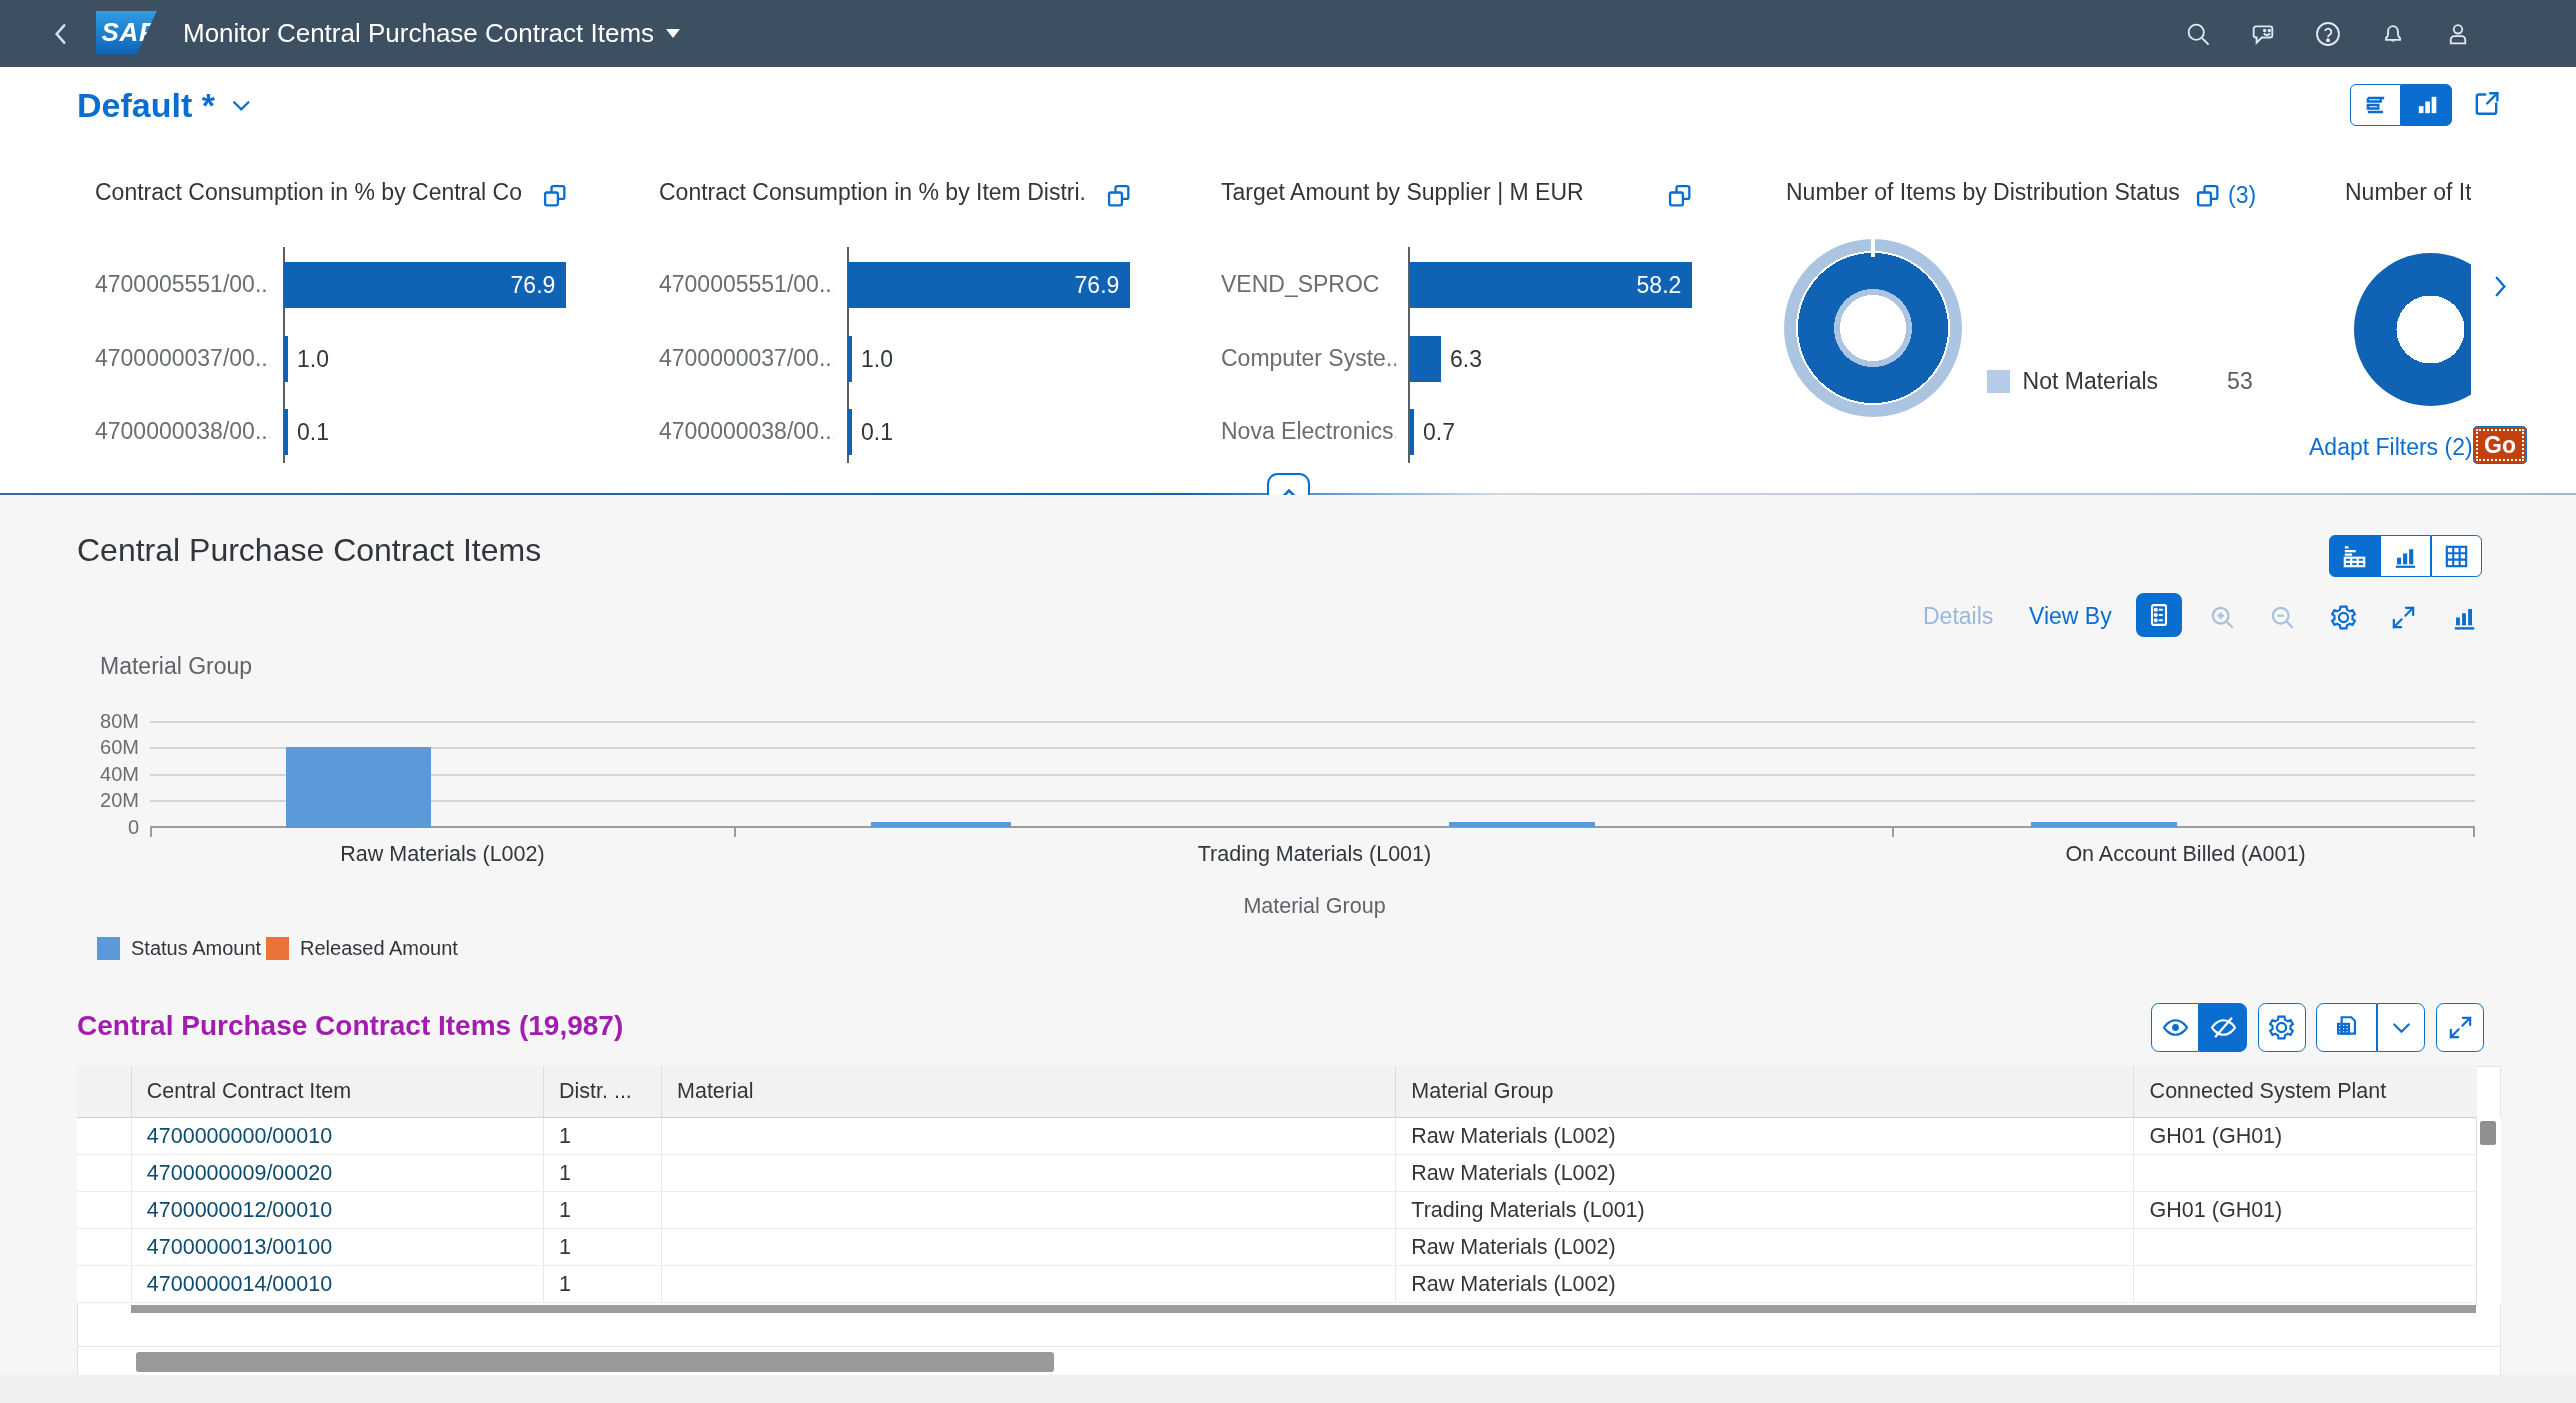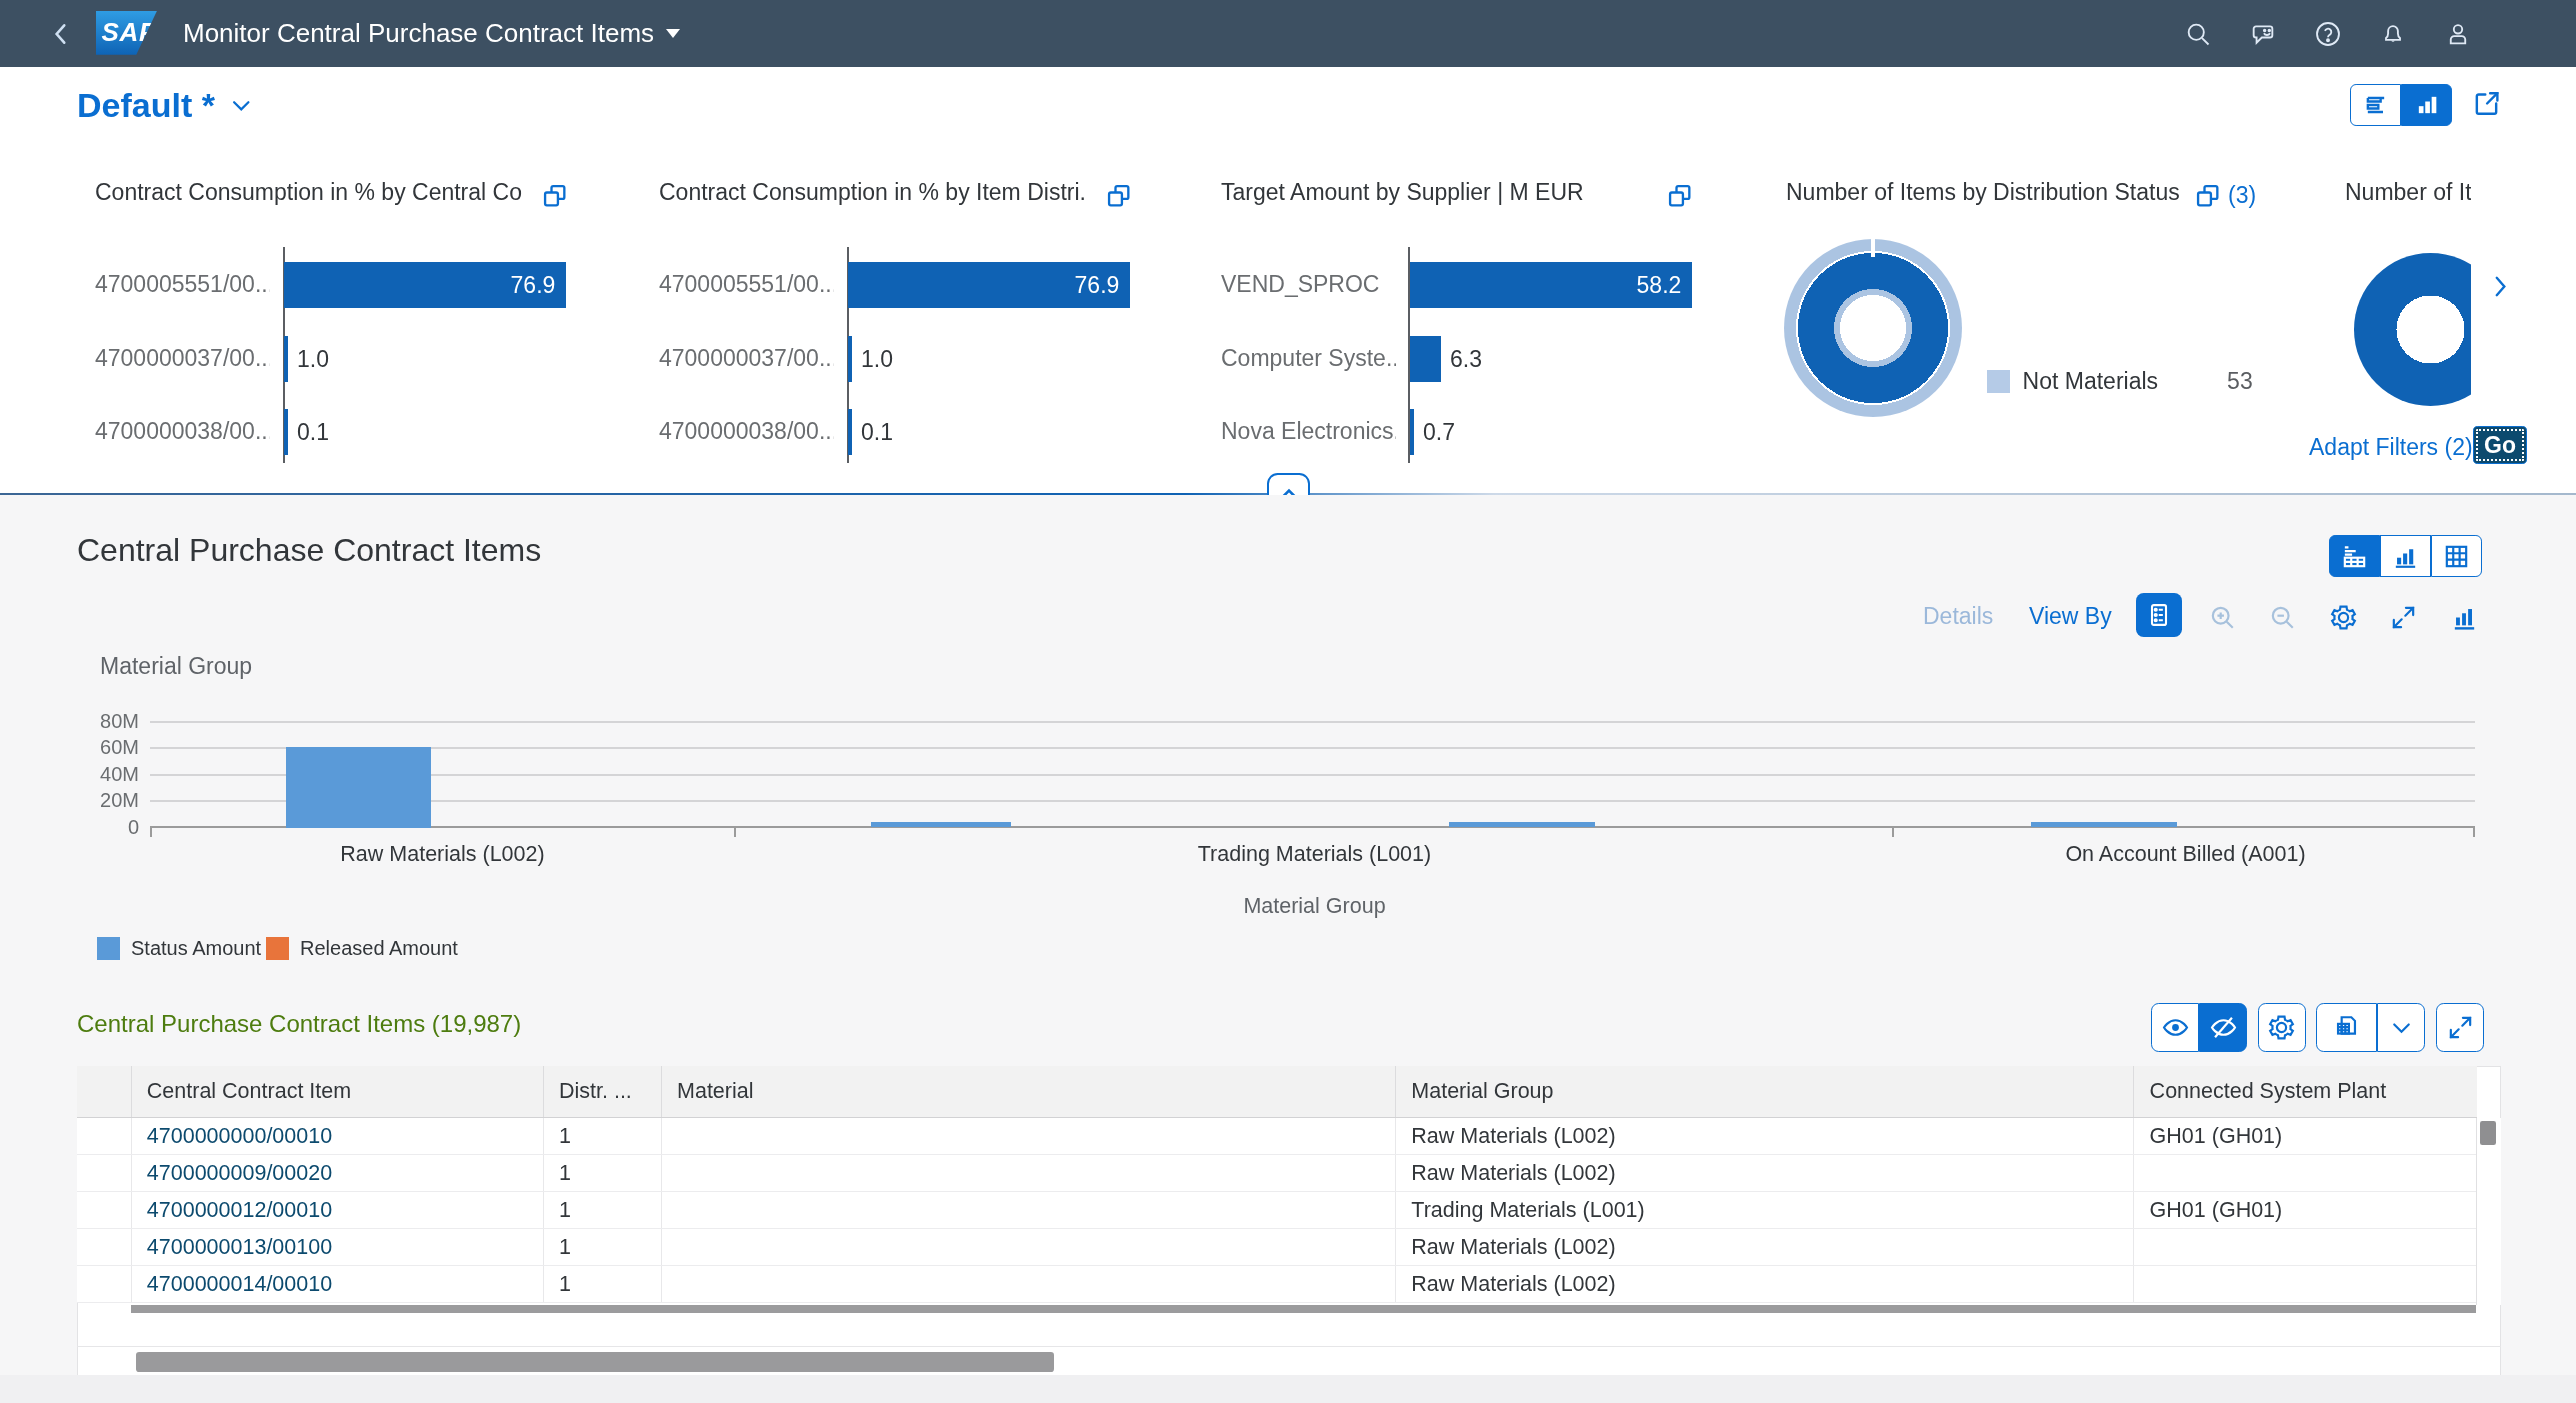--- a/index.html
+++ b/index.html
@@ -52,21 +52,21 @@
   .leg-sq{width:23px;height:23px;margin-left:12.3px;flex:0 0 auto;}
   .leg-row:nth-of-type(3) .leg-sq{box-sizing:border-box;border:2.3px solid #1b66ae;}
   .leg-lbl{margin-left:12.3px;font-size:23px;color:#32363a;flex:1 1 auto;white-space:nowrap;overflow:hidden;}
   .leg-val{margin-right:12.3px;font-size:23px;color:#5a5d61;}
   .leg-row.selected .leg-lbl,.leg-row.selected .leg-val{font-weight:700;color:#1d2228;}
   #kpi5{left:2331px;top:179px;width:140px;height:299px;overflow:hidden;}
   #donut2{position:absolute;left:23px;top:74px;width:153px;height:153px;border-radius:50%;
     background:radial-gradient(circle closest-side,#fff 0 34px,#0f62b4 34px 75px);}
   #carousel-next{left:2487px;top:271px;cursor:pointer;}
   #adapt-filters{left:2309px;top:434px;font-size:23px;color:#0a6ed1;cursor:pointer;}
-  #go-btn{left:2473px;top:426px;width:54px;height:38px;background:#0c4a6e;border:1.5px solid #0a6ed1;border-radius:4.6px;
+  #go-btn{left:2473px;top:426px;width:54px;height:38px;background:#c2410c;border:1.5px solid #0a6ed1;border-radius:4.6px;
     color:#fff;font-size:23px;font-weight:700;display:flex;align-items:center;justify-content:center;cursor:pointer;
     outline:2.3px dotted #fff;outline-offset:-5.4px;box-sizing:border-box;}
   #collapse-line{left:0;top:493px;width:2576px;height:2.3px;
     background:linear-gradient(90deg,#3c6695,#0f62b4 46%,#cdd9e8 58%,#a4b8cd);}
   #collapse-btn{left:1267px;top:473px;width:43px;height:43px;background:#fff;border:2.3px solid #0a6ed1;border-radius:10.7px;
     box-sizing:border-box;display:flex;align-items:center;justify-content:center;cursor:pointer;}
 
   
   #content-bg{left:0;top:495px;width:2576px;height:880px;background:#f6f6f7;}
   #footer-band{left:0;top:1375px;width:2576px;height:28px;background:#f0f0f2;}
@@ -88,21 +88,21 @@
   .gridline{left:150px;width:2325px;height:1.5px;background:#d4d4d6;}
   #baseline{left:150px;top:826px;width:2325px;height:2.3px;background:#9b9b9b;}
   .xtick{width:1.5px;height:9.2px;background:#9b9b9b;top:828px;}
   .vbar{background:#5a9ad8;}
   .cat-label{top:842px;width:475px;text-align:center;font-size:21.5px;color:#32363a;}
   #x-title{left:1077px;top:894px;width:475px;text-align:center;font-size:21.5px;color:#5f6368;}
   .chart-leg-sq{top:937px;width:23px;height:23px;}
   .chart-leg-t{top:937px;font-size:20px;line-height:23px;color:#32363a;}
 
   
-  #table-title{left:77px;top:1010px;font-size:24px;color:#4d7c0f;}
+  #table-title{left:77px;top:1010px;font-size:28px;color:#a21caf;font-weight:bold;}
   #table-toolbar{left:2151px;top:1003px;display:flex;align-items:center;gap:10.7px;}
   .tt-btn{height:49px;border:1.5px solid #0a6ed1;border-radius:7.7px;background:#fff;display:flex;align-items:center;justify-content:center;cursor:pointer;box-sizing:border-box;}
   .tt-seg{display:flex;}
   .tt-seg .tt-btn{border-radius:0;}
   .tt-seg .tt-btn:first-child{border-radius:7.7px 0 0 7.7px;border-right-width:0.8px;}
   .tt-seg .tt-btn:last-child{border-radius:0 7.7px 7.7px 0;border-left-width:0.8px;}
   .tt-btn.sel{background:#0a6ed1;}
   .tt-btn svg{width:29px;height:29px;fill:none;stroke:#0a6ed1;stroke-width:1.8;}
   .tt-btn.sel svg{stroke:#fff;}
 

